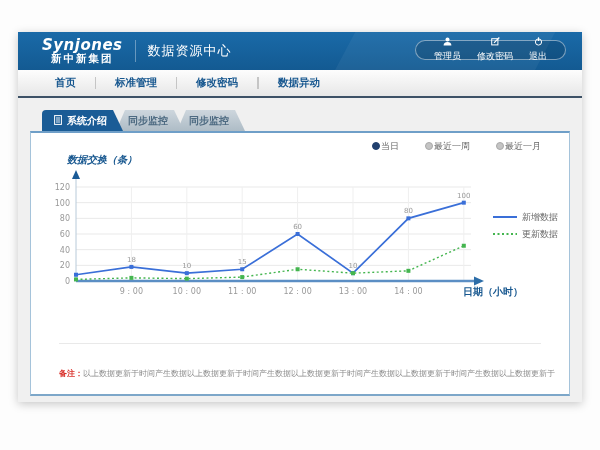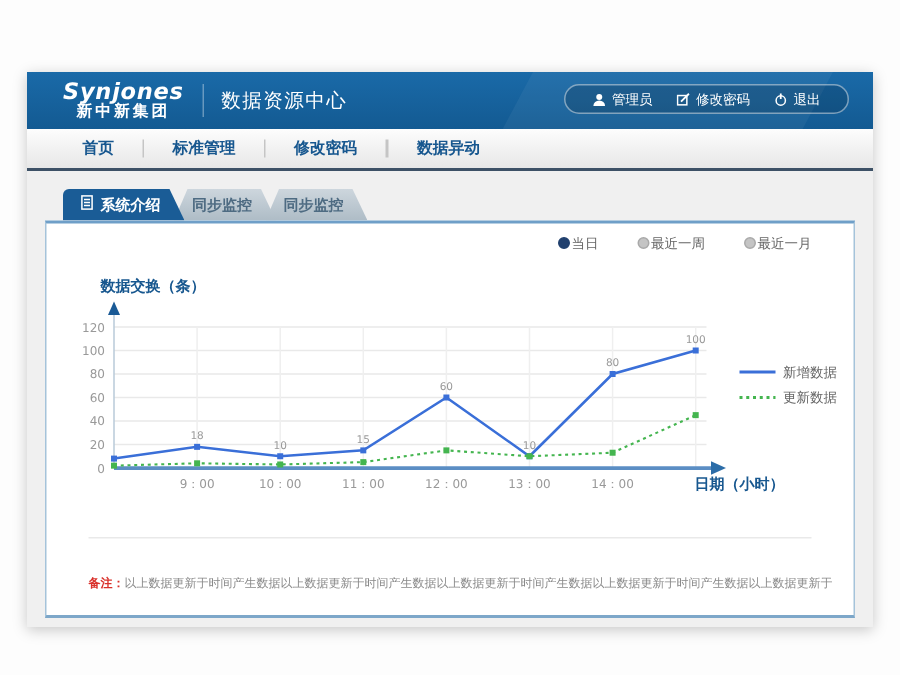--- a/index.html
+++ b/index.html
@@ -1,35 +1,35 @@
 <!DOCTYPE html>
 <html><head>
 <meta charset="utf-8">
 <style>
   * { margin:0; padding:0; box-sizing:border-box; }
   html,body { width:600px; height:450px; overflow:hidden; background:#fdfdfd;
     font-family:"DejaVu Sans","Liberation Sans",sans-serif; }
-  .window { position:absolute; left:18px; top:48px; width:564px; height:370px;
+  .window { position:absolute; left:18px; top:32px; width:564px; height:370px;
     background:#f0f0f0; box-shadow:0 2px 9px rgba(0,0,0,0.22); }
 
   
   .hdr { position:relative; height:38px; background:linear-gradient(180deg,#1a6aa8,#135a92);
     display:flex; align-items:center; overflow:hidden; }
   .hdr::before { content:""; position:absolute; right:40px; top:-20px; width:200px; height:90px;
     background:rgba(255,255,255,0.05); transform:skewX(-28deg); }
   .logo { margin-left:24px; color:#fff; text-align:center; line-height:1.05; }
   .logo-en { font-size:15px; font-weight:bold; font-style:italic; letter-spacing:0.5px; }
   .logo-cn { font-size:10.5px; font-weight:bold; letter-spacing:2px; }
   .hdr-div { width:1px; height:22px; background:rgba(255,255,255,0.35); margin:0 12px; }
   .app-title { color:#fff; font-size:13px; letter-spacing:1px; }
   .user-pill { position:absolute; right:16px; top:8px; height:20px; display:flex; align-items:center;
     background:rgba(0,0,0,0.14); border:1px solid rgba(255,255,255,0.45); border-radius:11px;
     padding:0 10px; }
   .pill-item { display:flex; align-items:center; gap:4px; color:#fff; font-size:9px;
-    padding:0 8px; cursor:pointer; white-space:nowrap; }
+    padding:0 8px; cursor:pointer; white-space:nowrap;flex-direction:column; }
   .pill-item + .pill-item { border-left:0; }
   .pill-ico { display:inline-flex; }
 
   
   .nav { height:28px; background:linear-gradient(180deg,#fdfdfd,#e7e7e7);
     border-bottom:2px solid #3d5166; display:flex; align-items:center; padding-left:18px; }
   .nav-item { color:#17578f; font-size:10.5px; font-weight:bold; padding:0 19px; cursor:pointer; }
   .nav-sep { width:1px; height:12px; background:#c5c5c5; }
 
   
@@ -43,23 +43,23 @@
   .tab.inactive { background:linear-gradient(180deg,#cdd6dd,#aebcc6); color:#4e6b82;
     margin-left:-7px; z-index:1; }
 
   
   .panel { margin:0 12px; height:265px; background:#fff;
     border:1px solid #a5c3da; border-bottom:2px solid #7da7c9; border-top:2px solid #6f9fc8; }
   .radio-row { display:flex; justify-content:flex-end; gap:26px; padding:7px 28px 0 0; height:19px; }
   .radio-opt { display:flex; align-items:center; gap:1px; font-size:9px; color:#666; cursor:pointer; }
   .rdot { width:8px; height:8px; border-radius:50%; background:#c4c4c4; border:1px solid #a9a9a9; }
   .radio-opt.sel .rdot { background:#21406e; border-color:#21406e; }
-  .y-title { margin:16px 0 0 36px; font-size:10px; font-weight:bold; color:#17578f; height:14px; }
+  .y-title { margin:1px 0 0 36px; font-size:10px; font-weight:bold; color:#17578f; height:14px;font-style:italic; }
   .chart { width:538px; height:152px; }
-  .note { margin:8px 28px 0 28px; border-top:1px solid #e9e9e9; padding-top:24px;
+  .note { margin:24px 28px 0 28px; border-top:1px solid #e9e9e9; padding-top:24px;
     font-size:8px; color:#8a8a8a; white-space:nowrap; }
   .note-label { color:#d9312b; font-weight:bold; }
 </style>
 </head>
 <body>
 
 <div class="window">
 
   <div class="hdr">
     <div class="logo">

